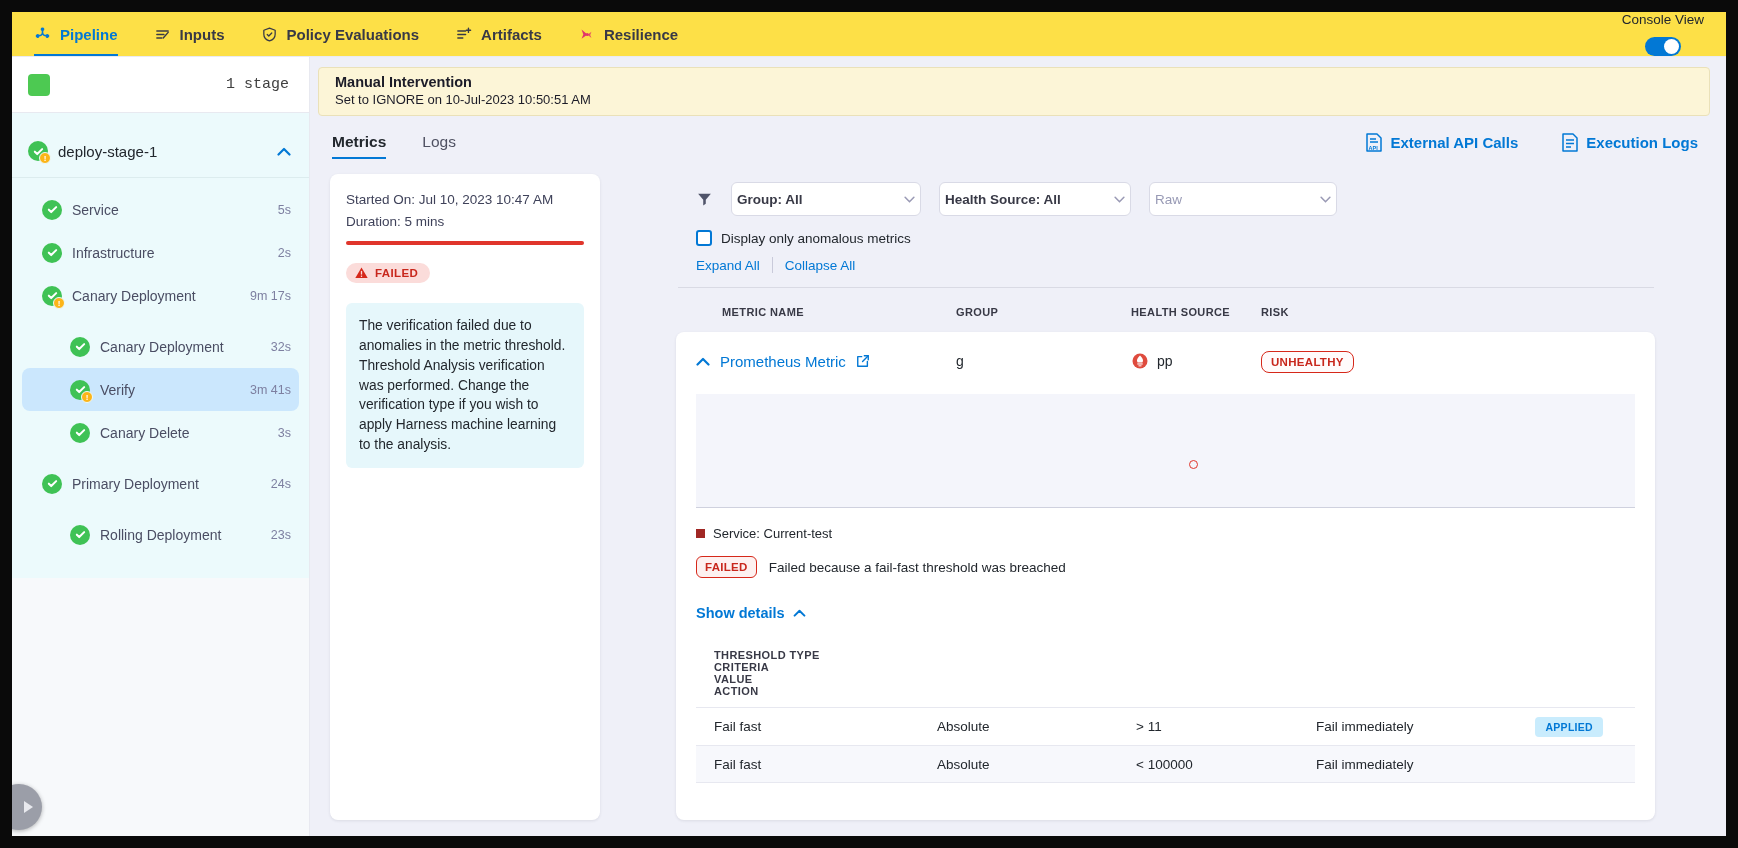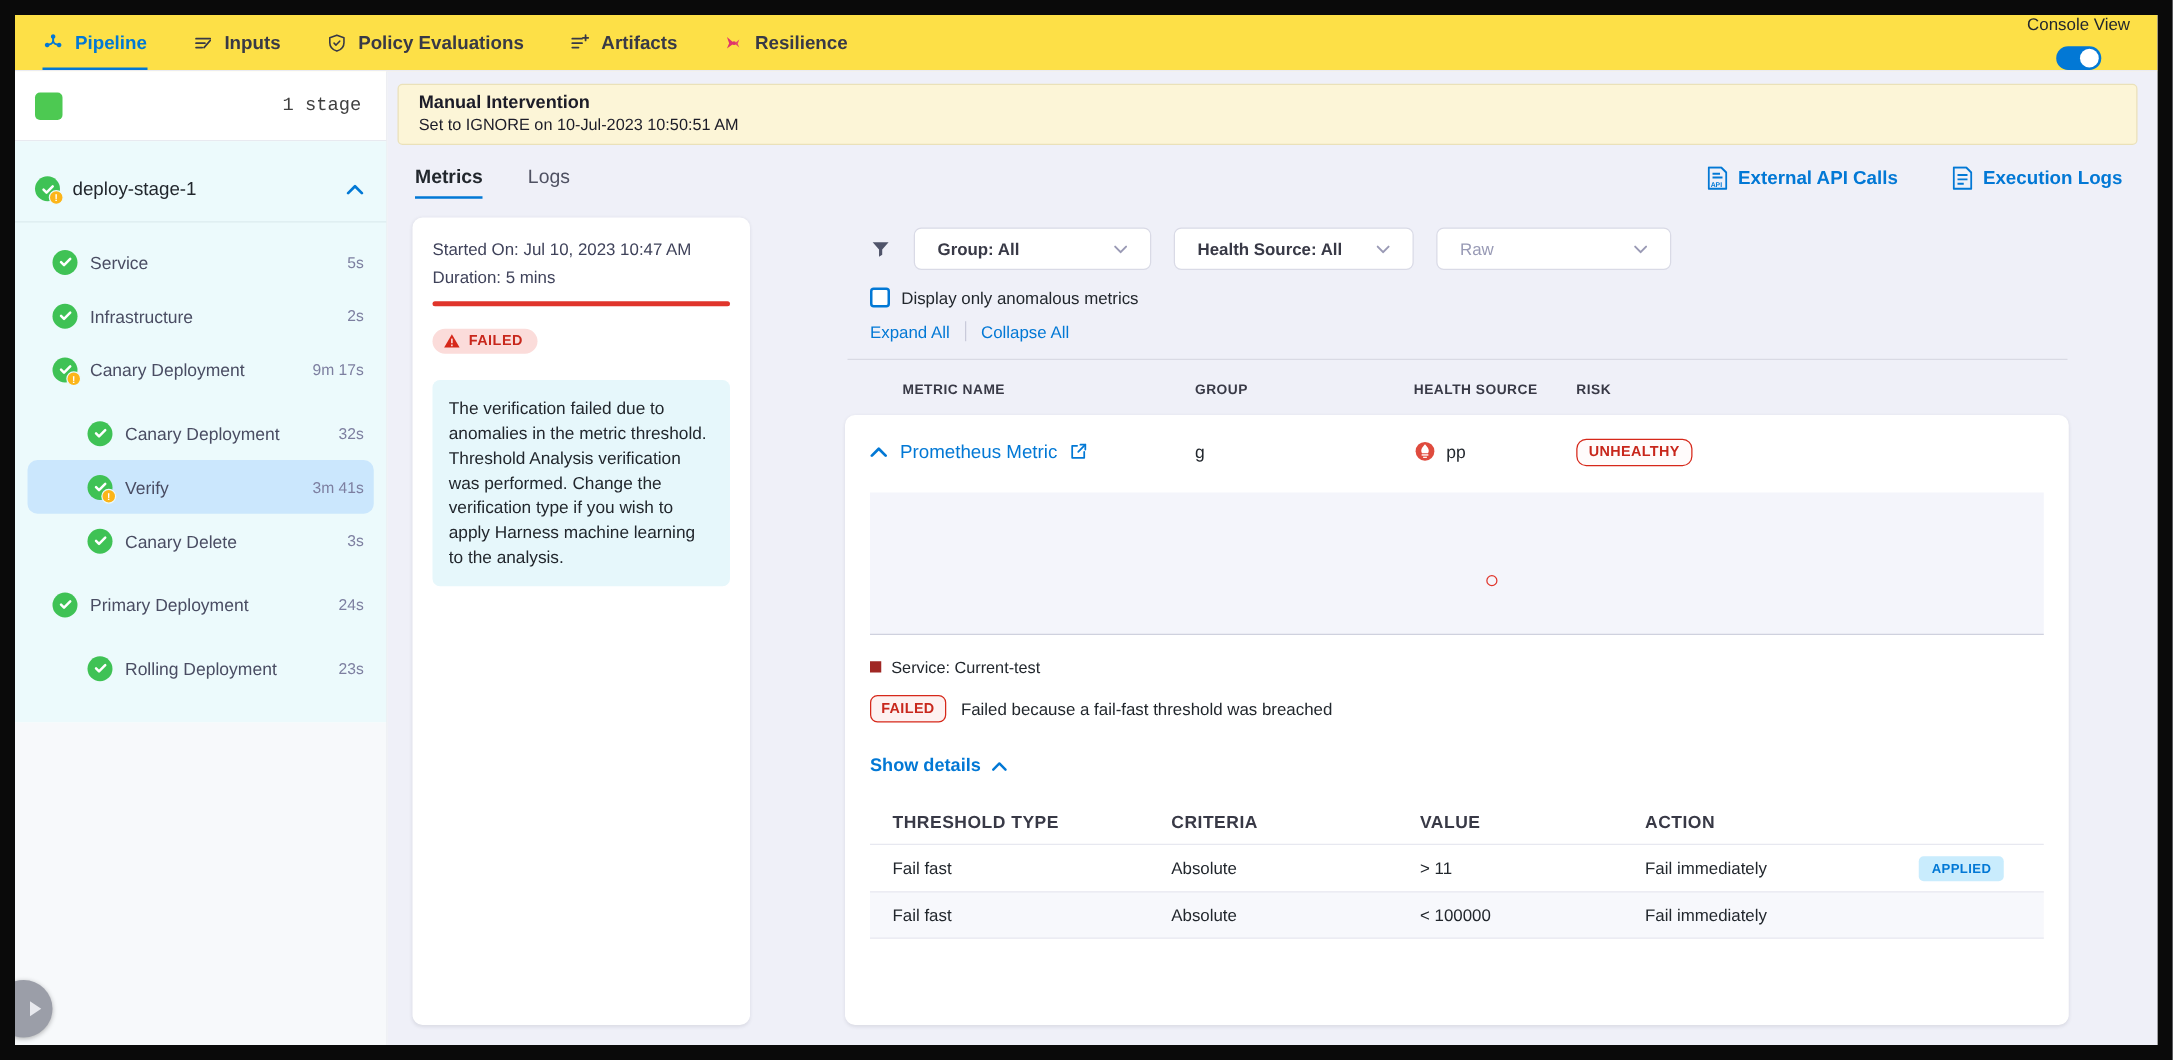--- a/index.html
+++ b/index.html
@@ -67,21 +67,21 @@
   .left-card { width:270px; flex:none; background:#fff; border-radius:8px; box-shadow:0 1px 3px rgba(40,41,61,.10); padding:18px 16px; }
   .meta-line { font-size:13.5px; color:#3f425a; margin-bottom:7px; }
   .redbar { margin-top:12px; height:4px; border-radius:2px; background:#e0352b; }
   .failed-pill { margin-top:18px; display:inline-flex; align-items:center; gap:7px; background:#fbdcda; border-radius:12px; padding:4px 12px 4px 9px; }
   .failed-pill span { font-size:11.5px; font-weight:700; letter-spacing:.4px; color:#c8271c; }
   .info-box { margin-top:20px; background:#e6f7fb; border-radius:6px; padding:13px 13px; font-size:13.8px; line-height:1.44; color:#22272d; }
 
   
   .right { flex:1; min-width:0; display:flex; flex-direction:column; }
   .filter-row { flex:none; display:flex; align-items:center; gap:18px; margin:8px 0 0 40px; }
-  .select { height:34px; background:#fff; border:1px solid #d9dae6; border-radius:6px; display:flex; align-items:center; justify-content:space-between; padding:0 18px; cursor:pointer; }
+  .select { height:34px; background:#fff; border:1px solid #d9dae6; border-radius:6px; display:flex; align-items:center; justify-content:space-between; padding:0 5px; cursor:pointer; }
   .select .sel-label { font-size:13.5px; font-weight:600; color:#383946; }
   .select.placeholder .sel-label { color:#989ab5; font-weight:400; }
   .w1 { width:190px; } .w2 { width:192px; } .w3 { width:188px; }
 
   .check-row { flex:none; display:flex; align-items:center; gap:9px; margin:14px 0 0 40px; cursor:pointer; }
   .checkbox { width:16px; height:16px; border:2px solid #0278d5; border-radius:3px; background:#fff; }
   .check-label { font-size:13.5px; color:#22272d; }
 
   .links-row { flex:none; display:flex; align-items:center; gap:12px; margin:11px 0 0 40px; }
   .blue-link { font-size:13.5px; color:#0278d5; font-weight:500; cursor:pointer; }
@@ -109,21 +109,21 @@
   .legend-swatch { width:9px; height:9px; background:#a02724; }
   .legend-label { font-size:13px; color:#22272d; }
 
   .fail-row { flex:none; margin:15px 20px 0; display:flex; align-items:center; gap:12px; }
   .fail-badge { border:1.6px solid #d6281a; color:#c8271c; background:#fdf1f0; border-radius:6px; padding:4px 8px; font-size:11.5px; font-weight:700; letter-spacing:.3px; }
   .fail-text { font-size:13.5px; color:#22272d;text-align:right; }
 
   .show-details { flex:none; margin:27px 20px 0; display:flex; align-items:center; gap:8px; color:#0278d5; font-size:14.5px; font-weight:600; cursor:pointer; }
 
   .th-table { flex:none; margin:20px 20px 0; }
-  .th-head { display:flex; padding:8px 0 10px 18px; font-size:14px; font-weight:700; letter-spacing:.4px; color:#383946; }
+  .th-head { display:flex; padding:8px 0 10px 18px; font-size:11px; font-weight:700; letter-spacing:.4px; color:#383946;flex-direction:column; }
   .tcol1 { width:223px; } .tcol2 { width:199px; } .tcol3 { width:180px; } .tcol4 { flex:1; display:flex; align-items:center; }
   .th-row { display:flex; align-items:center; height:38px; padding-left:18px; border-top:1px solid #e7e8f0; font-size:13.5px; color:#22272d; }
   .th-row:nth-child(even) { background:#f7f8fc; }
   .th-row:last-child { border-bottom:1px solid #e7e8f0; }
   .applied-badge { margin-left:auto; margin-right:32px; background:#c9ecfd; color:#0278d5; font-size:10.5px; font-weight:700; letter-spacing:.3px; padding:4px 10px; border-radius:4px; }
 
   svg { display:block; }
 </style>
 </head>
 <body>

